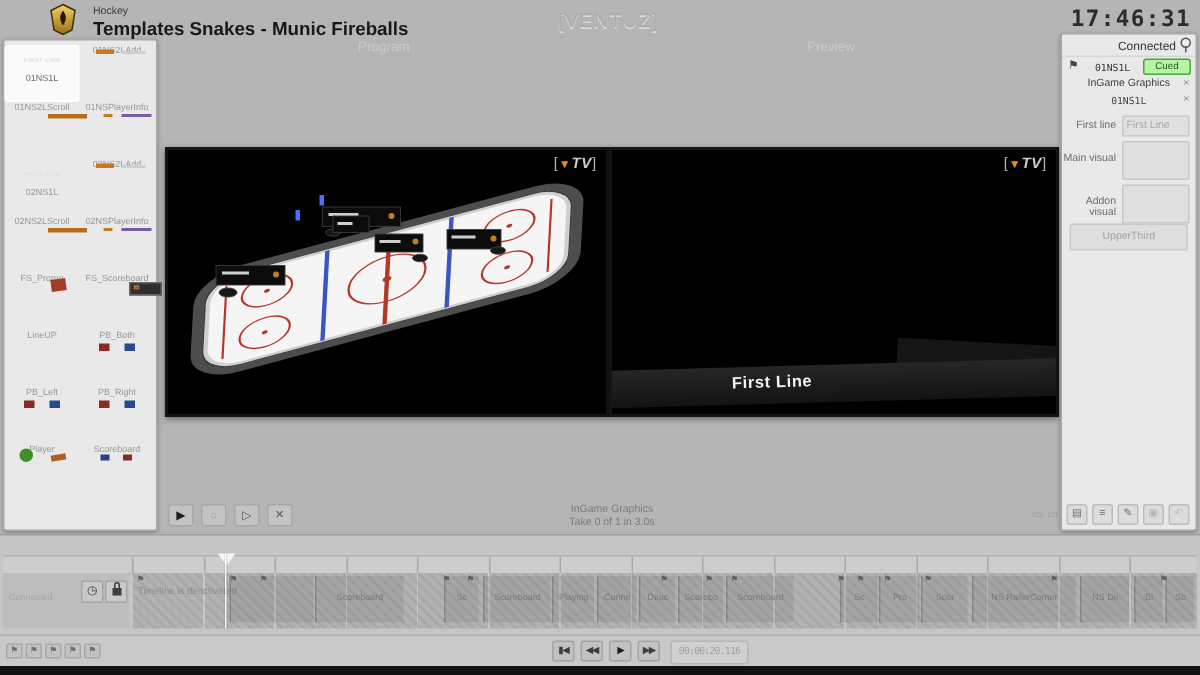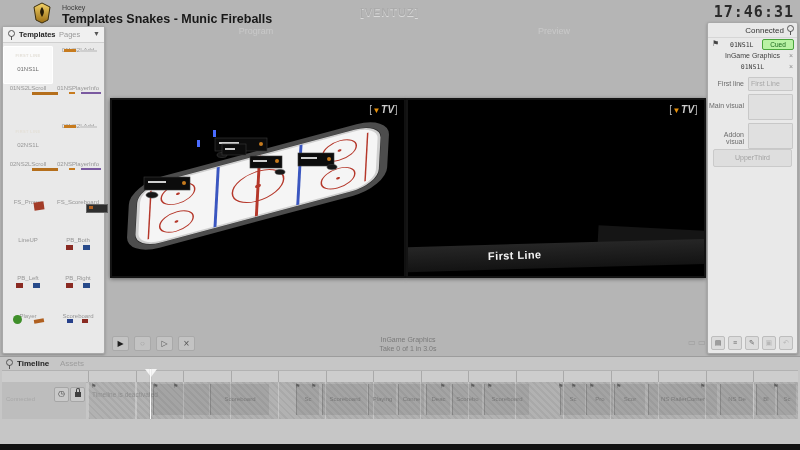--- a/index.html
+++ b/index.html
@@ -2,21 +2,21 @@
 <html><head>
 <meta charset="utf-8">
 <style>
   html,body{margin:0;padding:0;width:800px;height:450px;overflow:hidden;
     background:#b5b5b5;font-family:"Liberation Sans",sans-serif;position:relative;}
   .abs{position:absolute;}
   
   #crest{left:30px;top:2px;width:24px;height:22px;}
   #sport{left:62px;top:4px;font-size:7px;color:#3c3c3c;}
   #match{left:62px;top:12px;font-size:12.5px;font-weight:bold;color:#181818;}
-  #watermark{left:360px;top:6px;font-size:11px;font-weight:bold;letter-spacing:1px;
+  #watermark{left:372px;top:6px;font-size:13px;font-weight:normal;letter-spacing:1px;
     color:#acacac;text-shadow:0 1px 0 rgba(255,255,255,.5);}
   #clock{right:6px;top:3px;font-family:"DejaVu Sans Mono",monospace;font-size:15px;
     font-weight:bold;letter-spacing:1px;color:#2b2b2b;}
   
   .pin{width:5px;height:5px;border:1px solid #555;border-radius:50%;display:inline-block;position:relative;}
   .pin::after{content:'';position:absolute;left:1.5px;top:5px;width:1px;height:4px;background:#555;}
   
   #tplpanel{left:2px;top:26px;width:101px;height:326px;background:#e9e9e9;
     border:1px solid #a8a8a8;border-radius:2px;box-shadow:0 1px 3px rgba(0,0,0,.25);}
   #tplhead{position:relative;height:15px;border-bottom:1px solid #cfcfcf;background:#f0f0f0;}
@@ -152,26 +152,20 @@
     </defs>
   <path d="M12 1 L20 5 L18 18 L12 21 L6 18 L4 5 Z" fill="url(#g1)" stroke="#3a2d0d" stroke-width="1"></path>
   <path d="M12 5 C14 8 15 10 12 15 C9 10 10 8 12 5 Z" fill="#241a06"></path>
 </svg>
 <div id="sport" class="abs">Hockey</div>
 <div id="match" class="abs">Templates Snakes - Munic Fireballs</div>
 <div id="watermark" class="abs">[VENTUZ]</div>
 <div id="clock" class="abs">17:46:31</div>
 
 <div id="tplpanel" class="abs">
-  <div id="tplhead">
-    <span class="pin"></span>
-    <span id="tab-templates">Templates</span>
-    <span id="tab-pages">Pages</span>
-    <span id="tplchev">▼</span>
-  </div>
   <div id="tplgrid">
 
   <div class="cell sel">
         <span class="thumb k-fl"><span class="ttext">FIRST LINE</span></span>
         <span class="tlabel">01NS1L</span>
       </div>
       <div class="cell">
         <span class="thumb k-add"><span class="ttext"></span></span>
         <span class="tlabel">01NS2LAdd</span>
       </div>
@@ -348,25 +342,20 @@
   <div id="ptools">
     <span class="tico">▤</span>
     <span class="tico">≡</span>
     <span class="tico">✎</span>
     <span class="tico dis">▣</span>
     <span class="tico dis">↶</span>
   </div>
 </div>
 
 <div id="tl" class="abs">
-  <div id="tlhead">
-    <span class="pin"></span>
-    <span id="tab-timeline">Timeline</span>
-    <span id="tab-assets">Assets</span>
-  </div>
   <div id="ruler">
 
   <div class="tick" style="left: 86px;"></div>
       <div class="tick" style="left: 133.5px;"></div>
       <div class="tick" style="left: 181px;"></div>
       <div class="tick" style="left: 228.5px;"></div>
       <div class="tick" style="left: 276px;"></div>
       <div class="tick" style="left: 323.5px;"></div>
       <div class="tick" style="left: 371px;"></div>
       <div class="tick" style="left: 418.5px;"></div>
@@ -447,16 +436,29 @@
         <span class="mark" style="left: 382px;">⚑</span>
         <span class="mark" style="left: 399px;">⚑</span>
         <span class="mark" style="left: 470px;">⚑</span>
         <span class="mark" style="left: 483px;">⚑</span>
         <span class="mark" style="left: 501px;">⚑</span>
         <span class="mark" style="left: 528px;">⚑</span>
         <span class="mark" style="left: 612px;">⚑</span>
         <span class="mark" style="left: 685px;">⚑</span>
       </div>
   </div>
+  <div id="tbar">
+    <button class="mbtn" style="left:4px">⚑</button>
+    <button class="mbtn" style="left:17px">⚑</button>
+    <button class="mbtn" style="left:30px">⚑</button>
+    <button class="mbtn" style="left:43px">⚑</button>
+    <button class="mbtn" style="left:56px">⚑</button>
+    <button class="trbtn" style="left:368px">▮◀</button>
+    <button class="trbtn" style="left:387px">◀◀</button>
+    <button class="trbtn" style="left:406px;color:#1a1a1a">▶</button>
+    <button class="trbtn" style="left:425px">▶▶</button>
+
+    <div id="tc">00:00:20.116</div>
+  </div>
 </div>
 <div id="playhead-tri" class="abs"></div>
 <div id="playhead-line" class="abs"></div>
 <div id="bstrip" class="abs"></div>
 
 </body></html>

